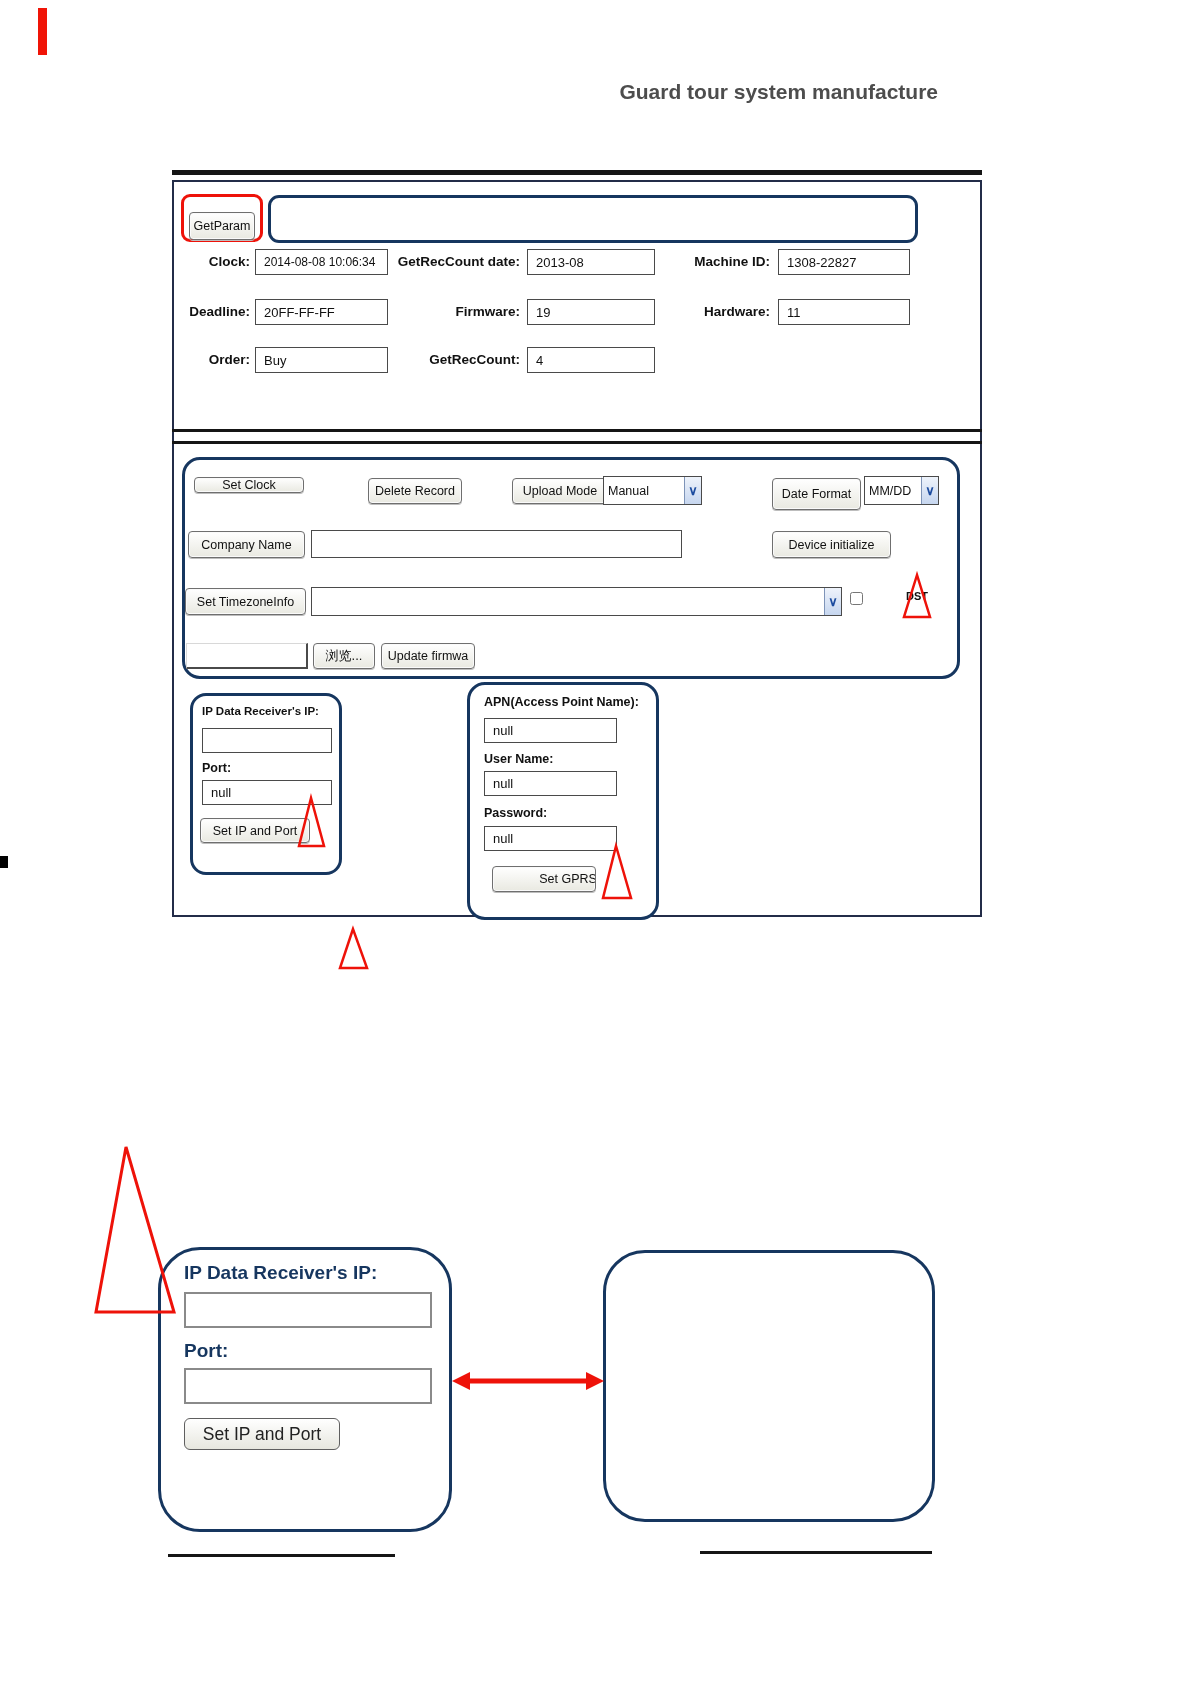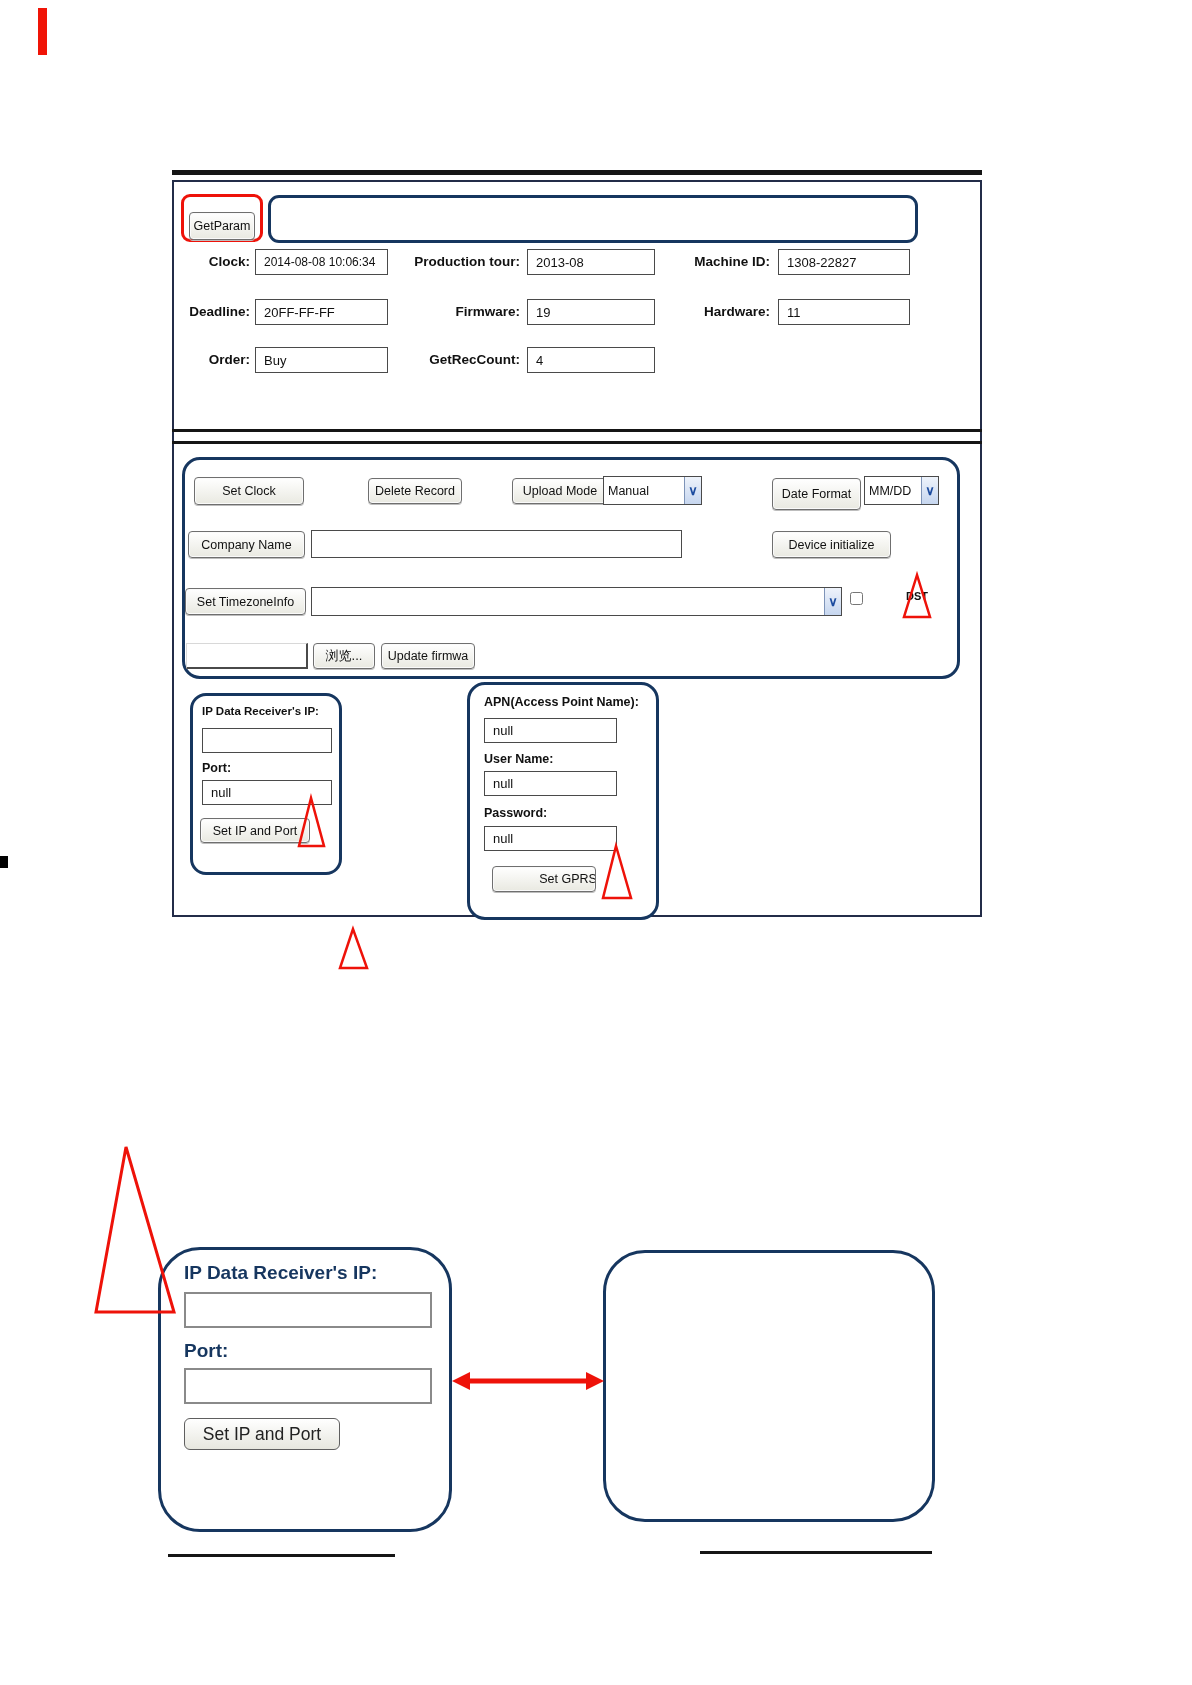--- a/index.html
+++ b/index.html
@@ -55,54 +55,55 @@
 </style>
 </head>
 <body>
 
 <div id="page">
 
   <div class="abs" style="left:38px; top:8px; width:9px; height:47px; background:#f01407;"></div>
   <div class="abs" style="left:0; top:856px; width:8px; height:12px; background:#000;"></div>
 
   <div class="abs logo-wrap">
+    <div class="logo-tagline">Guard tour system manufacture</div>
   </div>
 
   <div class="abs blackline" style="left:172px; top:170px; width:810px; height:5px;"></div>
 
   <div class="abs outer-frame" style="left:172px; top:180px; width:810px; height:737px;"></div>
   <div class="abs blackline" style="left:172px; top:429px; width:810px; height:3px;"></div>
   <div class="abs blackline" style="left:172px; top:441px; width:810px; height:3px;"></div>
 
   <div class="red-outline" style="left:181px; top:194px; width:82px; height:48px;"></div>
   <button class="btn" style="left:189px; top:205px; width:66px; height:28px;margin-top:7px;">GetParam</button>
   <div class="abs" style="left:268px; top:195px; width:650px; height:48px; border:3px solid #16365f; border-radius:11px; background:#fff;"></div>
 
   <div class="lbl" style="left:140px; top:254px; width:110px;">Clock:</div>
   <input class="tb" style="left: 255px; top: 249px; width: 133px; height: 26px; font-size: 12px;" value="2014-08-08 10:06:34">
-  <div class="lbl" style="left:392px; top:254px; width:128px;">Production tour:</div>
+  <div class="lbl" style="left:392px; top:254px; width:128px;">GetRecCount date:</div>
   <input class="tb" style="left: 527px; top: 249px; width: 128px; height: 26px;" value="2013-08">
   <div class="lbl" style="left:685px; top:254px; width:85px;">Machine ID:</div>
   <input class="tb" style="left: 778px; top: 249px; width: 132px; height: 26px;" value="1308-22827">
 
   <div class="lbl" style="left:140px; top:304px; width:110px;">Deadline:</div>
   <input class="tb" style="left: 255px; top: 299px; width: 133px; height: 26px;" value="20FF-FF-FF">
   <div class="lbl" style="left:392px; top:304px; width:128px;">Firmware:</div>
   <input class="tb" style="left: 527px; top: 299px; width: 128px; height: 26px;" value="19">
   <div class="lbl" style="left:685px; top:304px; width:85px;">Hardware:</div>
   <input class="tb" style="left: 778px; top: 299px; width: 132px; height: 26px;" value="11">
 
   <div class="lbl" style="left:140px; top:352px; width:110px;">Order:</div>
   <input class="tb" style="left: 255px; top: 347px; width: 133px; height: 26px;" value="Buy">
   <div class="lbl" style="left:392px; top:352px; width:128px;">GetRecCount:</div>
   <input class="tb" style="left: 527px; top: 347px; width: 128px; height: 26px;" value="4">
 
   <div class="abs navy-box" style="left:182px; top:457px; width:778px; height:222px; border-radius:18px;"></div>
 
-  <button class="btn" style="left:194px; top:477px; width:110px; height:28px;">Set Clock</button>
+  <button class="btn" style="left:194px; top:477px; width:110px; height:16px;">Set Clock</button>
   <button class="btn" style="left:368px; top:478px; width:94px; height:26px;">Delete Record</button>
   <button class="btn" style="left:512px; top:478px; width:96px; height:26px;">Upload Mode</button>
   <div class="combo" style="left:603px; top:476px; width:99px; height:29px;">
     <span class="combo-text">Manual</span>
     <span class="combo-arrow">∨</span>
   </div>
   <button class="btn" style="left:772px; top:478px; width:89px; height:32px;">Date Format</button>
   <div class="combo" style="left:864px; top:476px; width:75px; height:29px;">
     <span class="combo-text">MM/DD</span>
     <span class="combo-arrow">∨</span>

